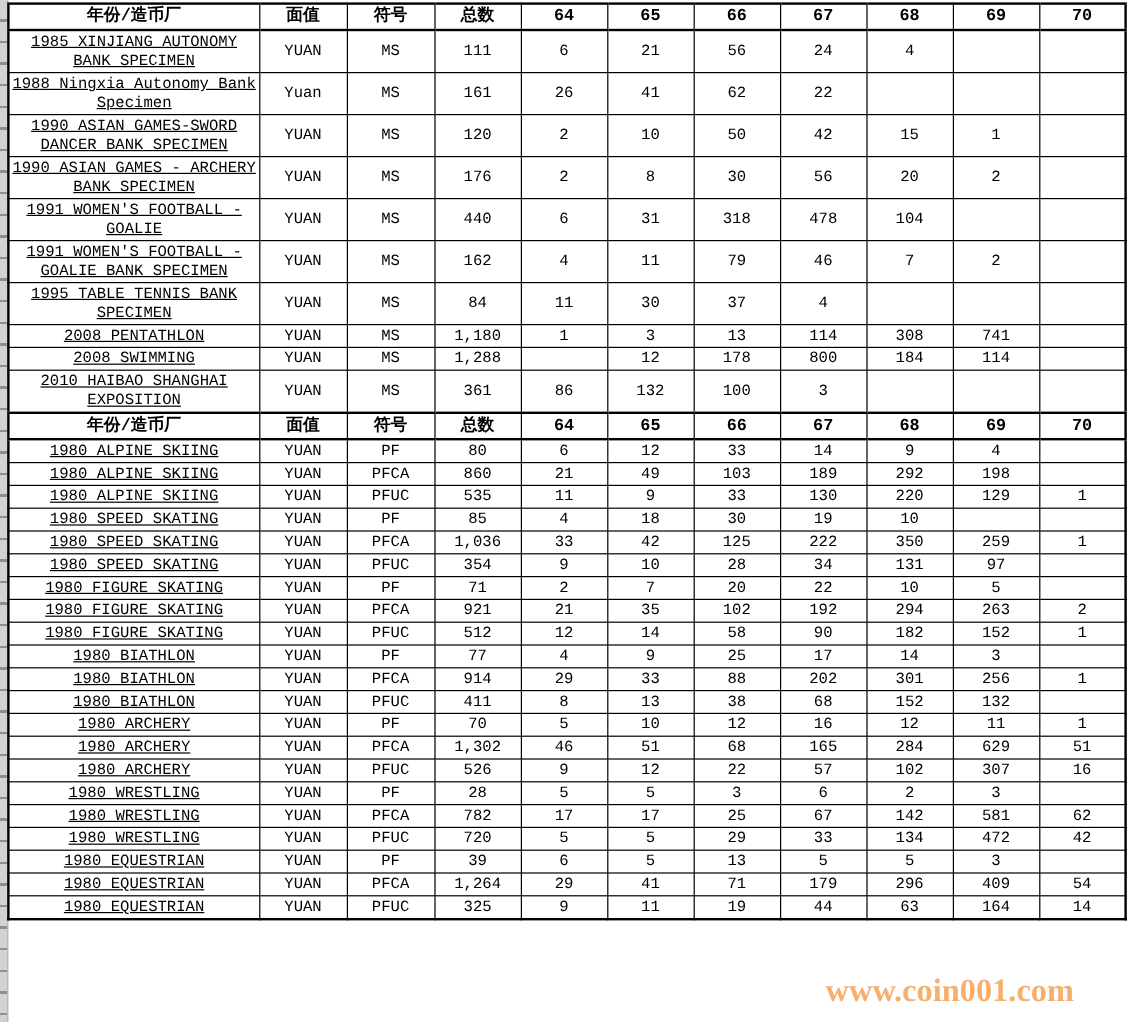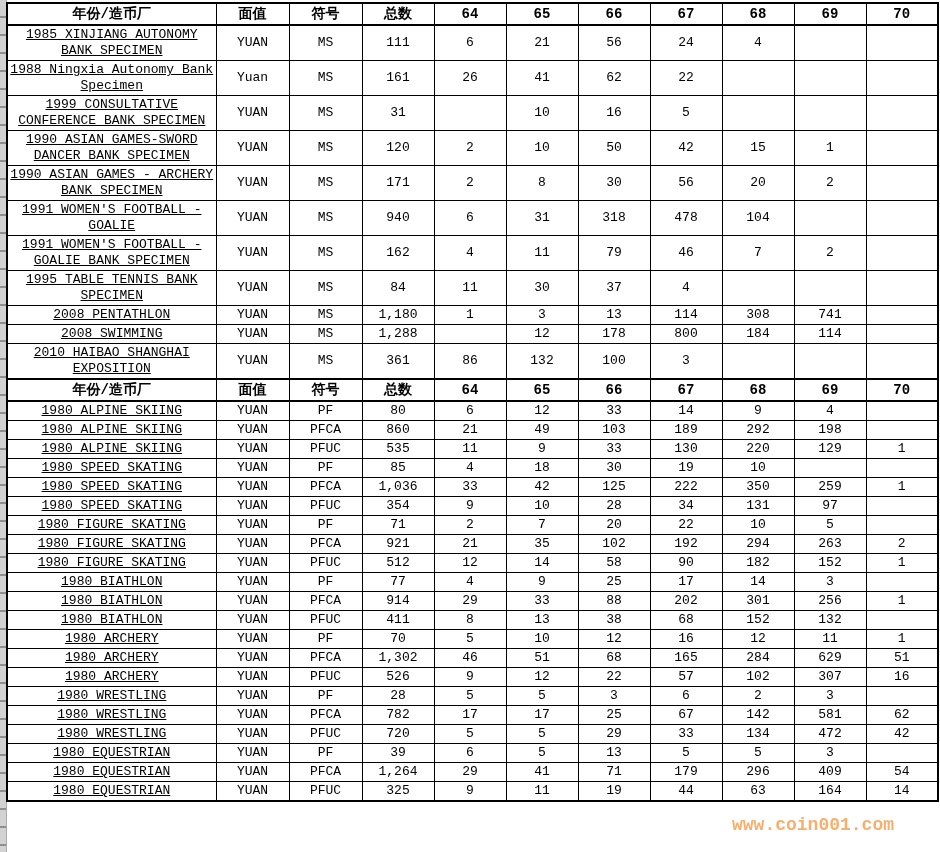--- a/index.html
+++ b/index.html
@@ -29,24 +29,24 @@
   .census th{
     font-weight:bold;font-size:14px;line-height:18px;
     border-top:2px solid #000;border-bottom:2px solid #000;
     background:#fff;
   }
   .census td.label-cell{font-size:13px;text-decoration:underline;}
   tr.single td{height:15px;}
   tr.hdr th{height:18px;}
   .watermark{
     position:absolute;top:810px;right:2px;width:250px;
-    font-family:Liberation Mono, monospace;
-    font-weight:bold;font-size:18px;line-height:30px;
+    font-family:Liberation Serif, serif;
+    font-weight:bold;font-size:27px;line-height:30px;
     color:rgba(244,152,68,0.78);
-    text-align:center;letter-spacing:0px;
+    text-align:left;letter-spacing:0px;
     pointer-events:none;white-space:nowrap;
   }
 </style>
 </head>
 <body>
 
 <div class="edge-strip"></div>
 
 <table class="census">
   <colgroup>
@@ -96,63 +96,50 @@
         <td>161</td>
         <td>26</td>
         <td>41</td>
         <td>62</td>
         <td>22</td>
         <td></td>
         <td></td>
         <td></td>
       </tr>
       <tr>
-        <td class="label-cell">1999 CONSULTATIVE CONFERENCE BANK SPECIMEN</td>
-        <td>YUAN</td>
-        <td>MS</td>
-        <td>31</td>
-        <td></td>
-        <td>10</td>
-        <td>16</td>
-        <td>5</td>
-        <td></td>
-        <td></td>
-        <td></td>
-      </tr>
-      <tr>
         <td class="label-cell">1990 ASIAN GAMES-SWORD DANCER BANK SPECIMEN</td>
         <td>YUAN</td>
         <td>MS</td>
         <td>120</td>
         <td>2</td>
         <td>10</td>
         <td>50</td>
         <td>42</td>
         <td>15</td>
         <td>1</td>
         <td></td>
       </tr>
       <tr>
         <td class="label-cell">1990 ASIAN GAMES - ARCHERY BANK SPECIMEN</td>
         <td>YUAN</td>
         <td>MS</td>
-        <td>171</td>
+        <td>176</td>
         <td>2</td>
         <td>8</td>
         <td>30</td>
         <td>56</td>
         <td>20</td>
         <td>2</td>
         <td></td>
       </tr>
       <tr>
         <td class="label-cell">1991 WOMEN'S FOOTBALL - GOALIE</td>
         <td>YUAN</td>
         <td>MS</td>
-        <td>940</td>
+        <td>440</td>
         <td>6</td>
         <td>31</td>
         <td>318</td>
         <td>478</td>
         <td>104</td>
         <td></td>
         <td></td>
       </tr>
       <tr>
         <td class="label-cell">1991 WOMEN'S FOOTBALL - GOALIE BANK SPECIMEN</td>

